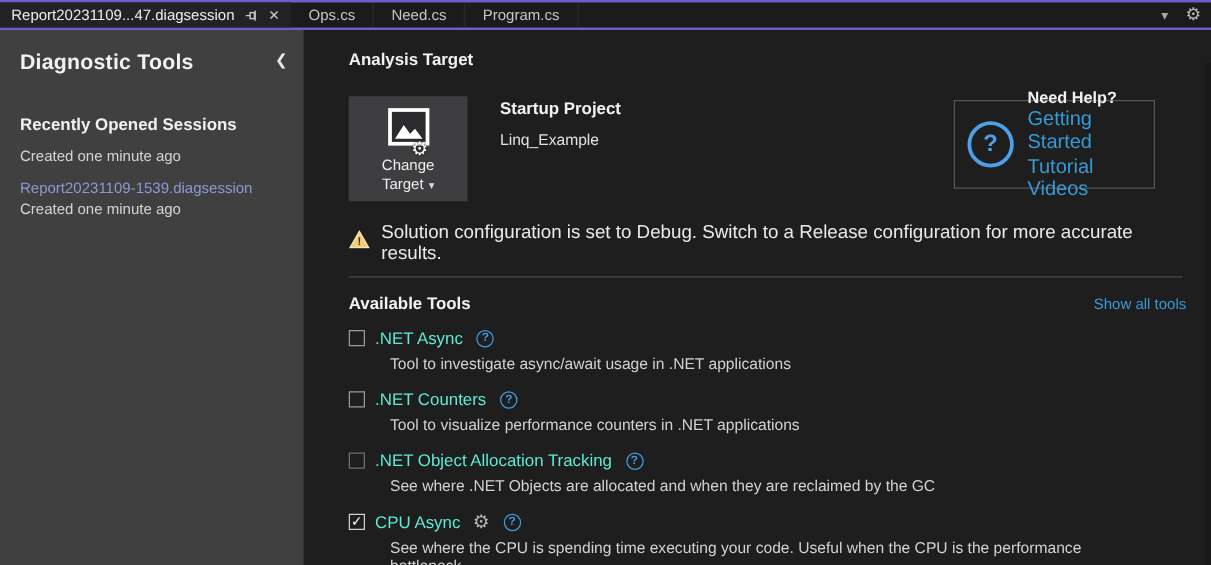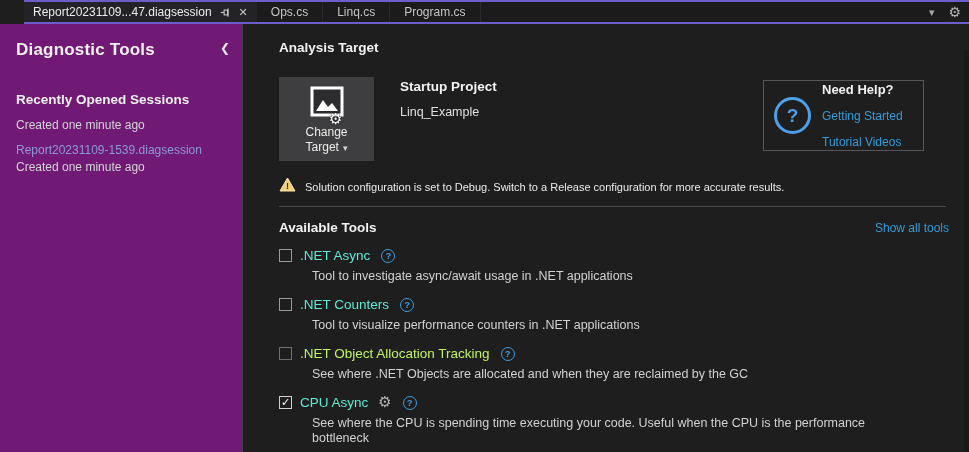--- a/index.html
+++ b/index.html
@@ -6,35 +6,35 @@
   html,body { width:969px; height:452px; overflow:hidden; }
   body {
     background:#1e1e1f;
     font-family:"Liberation Sans","DejaVu Sans",sans-serif;
     color:#e6e6e6;
     position:relative;
   }
   
   .tabstrip {
     height:24px; background:#1b1b1c; display:flex; align-items:stretch;
-    border-top:2px solid #6c5ec9; border-bottom:2px solid #6c5ec9;margin-left:24px;
+    border-top:2px solid #6c5ec9; border-bottom:2px solid #6c5ec9;
   }
   .tab { display:flex; align-items:center; font-size:12px; color:#c5c5c5;
          padding:0 14px; cursor:default; white-space:nowrap; }
   .tab.active { background:#232327; color:#ededed; padding:0 9px; gap:8px; }
   .tab.inactive { border-right:1px solid #2a2a2e; }
   .tab-icon { color:#c0c0c0; display:flex; align-items:center; font-size:11px; }
   .tab-close { font-size:11px; color:#c8c8c8; }
   .strip-controls { margin-left:auto; display:flex; align-items:center; gap:14px; padding-right:8px; }
   .strip-controls .ctl { color:#a8a8a8; font-size:11px; }
   .strip-controls .gear { font-size:14px; color:#b8b8b8; font-family:"DejaVu Sans",sans-serif; }
   
   .content { display:flex; height:428px; }
   .sidebar { width:243px; border-right:1px solid #3f3f46; position:relative;
-             padding:16px 10px 0 16px; background:#701a75; flex:none; }
+             padding:16px 10px 0 16px; background:#404040; flex:none; }
   .sidebar-title { font-size:17px; font-weight:700; color:#f2f2f2; letter-spacing:.2px; }
   .collapse { position:absolute; top:17px; right:12px; color:#e8e8e8; font-size:12px; font-weight:700;
               font-family:"DejaVu Sans",sans-serif; cursor:pointer; }
   .sessions-heading { margin-top:32px; font-size:13.5px; font-weight:700; color:#f0f0f0; }
   .session { margin-top:11px; }
   .session-name { color:#8d99d4; font-size:12px; cursor:pointer; }
   .session-created { color:#d4d4d4; font-size:12px; margin-top:3px; }
   
   .main { flex:1; position:relative; padding:16px 20px 0 36px; background:#1e1e1f; }
   .rightstrip { position:absolute; right:0; top:26px; bottom:0; width:5px; background:#19191a; }
@@ -51,36 +51,36 @@
                   line-height:1; font-family:"DejaVu Sans",sans-serif; text-shadow:0 0 2px #000; }
   .dropdown-caret { font-size:9px; color:#d8d8d8; margin-left:4px; }
   .startup { margin-left:26px; padding-top:2px; }
   .startup-title { font-size:13.5px; font-weight:700; color:#f2f2f2; }
   .startup-name { font-size:12.5px; color:#e2e2e2; margin-top:11px; }
   .help-box { position:absolute; top:56px; right:45px; width:161px; height:71px;
               border:1px solid #55555a; display:flex; align-items:center; padding:0 10px; gap:11px; }
   .help-circle { width:37px; height:37px; border-radius:50%; border:3px solid #4da0e8; flex:none;
                  color:#4da0e8; font-size:19px; font-weight:700; display:flex; align-items:center; justify-content:center; }
   .help-title { font-size:13px; font-weight:700; color:#f2f2f2; }
-  .help-link { font-size:12px; color:#379ad6; margin-top:12px; cursor:pointer; }
+  .help-link { font-size:16px; color:#379ad6; margin-top:2px; cursor:pointer; }
   .warning-row { margin-top:16px; display:flex; align-items:center; gap:9px; }
-  .warning-text { font-size:11px; color:#eaeaea; }
+  .warning-text { font-size:15px; color:#eaeaea; }
   .divider { border:none; border-top:1px solid #4a4a4e; margin-top:10px; margin-right:3px; }
   .tools-header { margin-top:13px; display:flex; align-items:center; justify-content:space-between; }
   .show-all { font-size:12px; color:#379ad6; cursor:pointer; }
   .tool { margin-top:13px; }
   .tool-label-row { display:flex; align-items:center; gap:8px; }
   .checkbox { width:13px; height:13px; border:1px solid #9a9a9a; background:transparent; flex:none;
               display:flex; align-items:center; justify-content:center; cursor:pointer; }
   .checkbox .check { display:none; color:#fff; font-size:11px; line-height:1;
                      font-family:"DejaVu Sans",sans-serif; }
   .tool.checked .checkbox { border-color:#cfcfcf; }
   .tool.checked .checkbox .check { display:block; }
   .tool-label { font-size:13.5px; color:#5eead4; }
-  .tool.disabled .tool-label { color:#bef264; }
+  .tool.disabled .tool-label { color:#5eead4; }
   .tool.disabled .checkbox { border-color:#6f6f6f; }
   .help-icon { width:14px; height:14px; border-radius:50%; border:1px solid #3f9bdf; color:#3f9bdf;
                font-size:9.5px; font-weight:700; display:flex; align-items:center; justify-content:center;
                margin-left:3px; cursor:pointer; }
   .tool-gear { color:#b4b4b4; font-size:15px; line-height:1; margin-left:2px; cursor:pointer;
                font-family:"DejaVu Sans",sans-serif; }
   .tool-desc { margin-left:33px; margin-top:6px; font-size:12.5px; color:#d2d2d2;
                max-width:565px; line-height:15px; }
 </style>
 </head>
@@ -92,21 +92,21 @@
     <span class="tab-icon">
       <svg width="11" height="11" viewBox="0 0 16 16" fill="none" stroke="#c8c8c8" stroke-width="1.6">
         <line x1="1" y1="8" x2="6" y2="8"></line>
           <rect x="6" y="4.5" width="5" height="7"></rect>
           <line x1="11.8" y1="2" x2="11.8" y2="14"></line>
       </svg>
     </span>
     <span class="tab-close">✕</span>
   </div>
   <div class="tab inactive">Ops.cs</div>
-  <div class="tab inactive">Linq.cs</div>
+  <div class="tab inactive">Need.cs</div>
   <div class="tab inactive">Program.cs</div>
   <div class="strip-controls">
     <span class="ctl">▾</span>
     <span class="ctl gear">⚙</span>
   </div>
 </div>
 
 <div class="content">
 
   <div class="sidebar">

